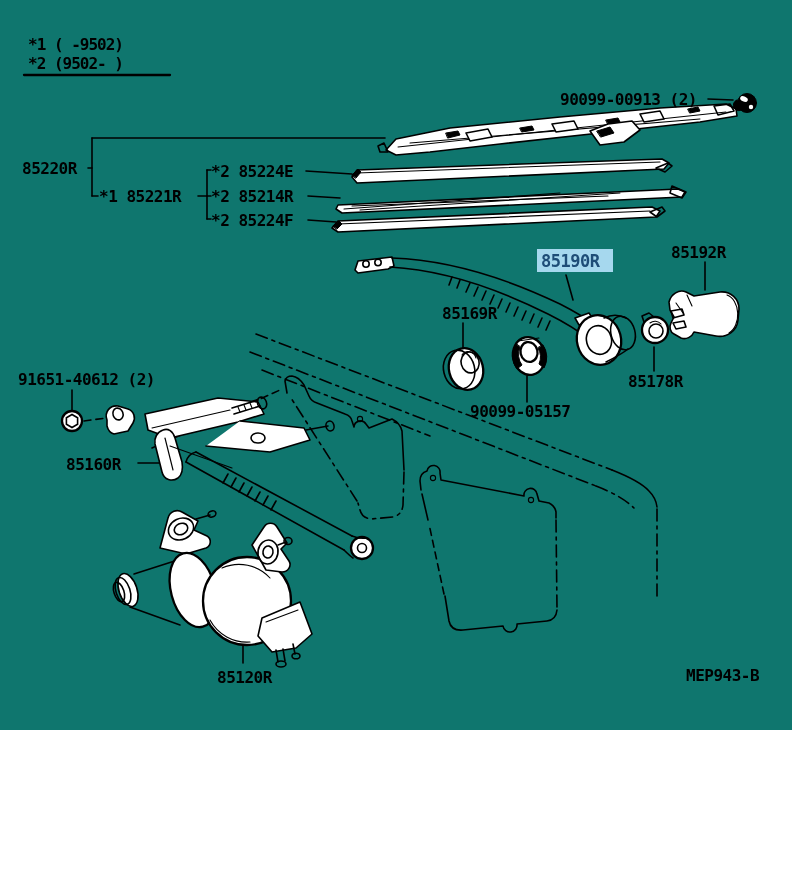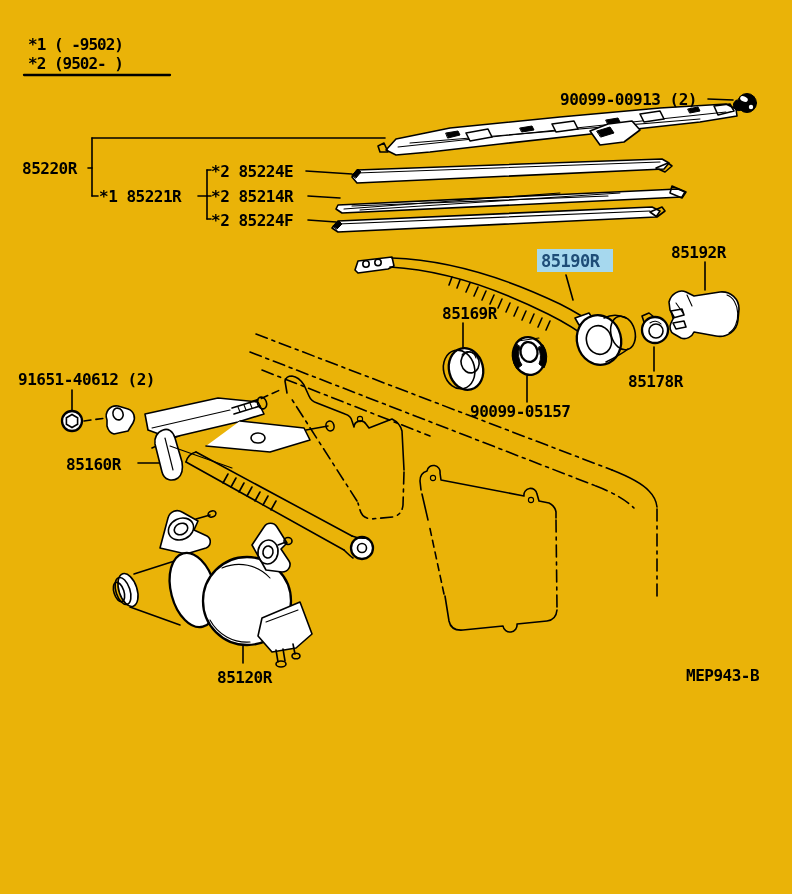--- a/index.html
+++ b/index.html
@@ -1,16 +1,16 @@
 <!DOCTYPE html>
 <html><head>
 <meta charset="utf-8">
 <style>
   html,body{margin:0;padding:0;background:#fff;}
-  .stage{position:relative;width:792px;height:894px;background:#eab308;overflow:hidden;
+  .stage{position:relative;width:792px;height:730px;background:#0f766e;overflow:hidden;
          font-family:"DejaVu Sans Mono", monospace;}
   svg{display:block}
   
   path,line,circle,ellipse,polyline,rect.box{fill:none;stroke:#000;stroke-width:1.6;
       stroke-linecap:round;stroke-linejoin:round;}
   .thick{stroke-width:2.3}
   .thin{stroke-width:1.1}
   .fillb{fill:#000;stroke:#000;stroke-width:1}
   .fillw{fill:#fff;stroke:#000}
   .dashdot{stroke-dasharray:12,5,3,5}

